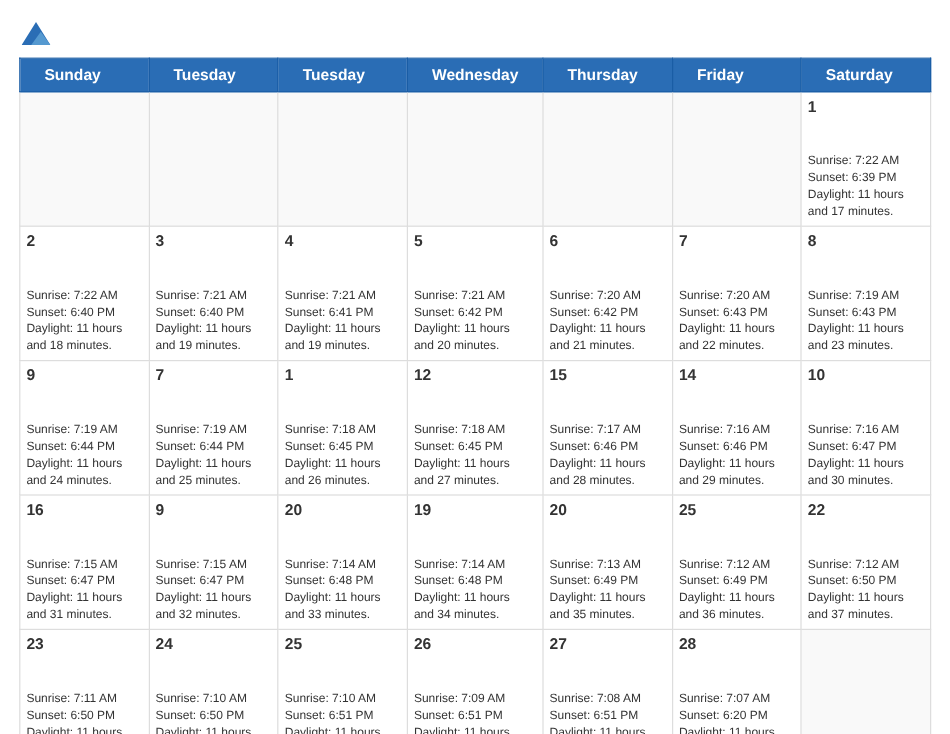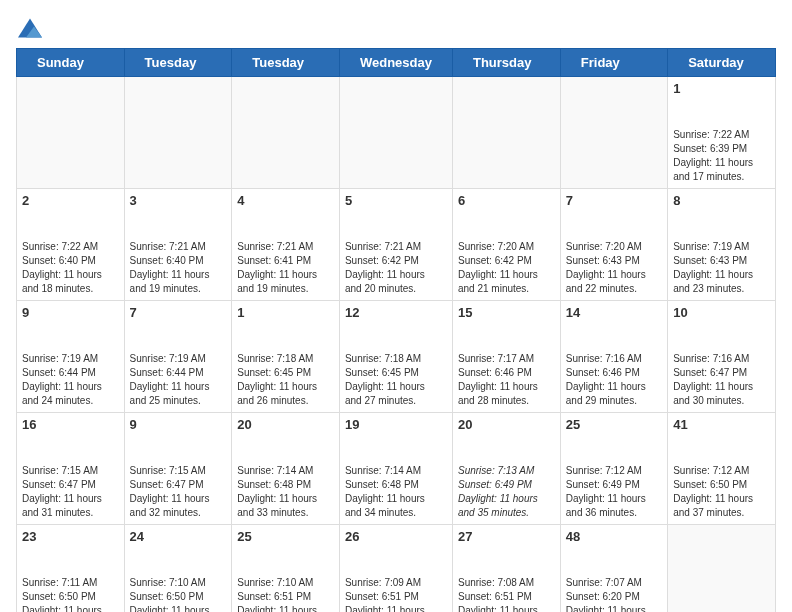--- a/index.html
+++ b/index.html
@@ -262,34 +262,34 @@
         </td>
         <td>
           <span class="day-number">19</span>
           <div class="day-info" style="white-space: pre-line;">Sunrise: 7:14 AM
 Sunset: 6:48 PM
 Daylight: 11 hours
 and 34 minutes.</div>
         </td>
         <td>
           <span class="day-number">20</span>
-          <div class="day-info" style="white-space: pre-line; font-style: italic;">Sunrise: 7:13 AM
+          <div class="day-info" style="white-space: pre-line;">Sunrise: 7:13 AM
 Sunset: 6:49 PM
 Daylight: 11 hours
 and 35 minutes.</div>
         </td>
         <td>
           <span class="day-number">25</span>
           <div class="day-info" style="white-space: pre-line;">Sunrise: 7:12 AM
 Sunset: 6:49 PM
 Daylight: 11 hours
 and 36 minutes.</div>
         </td>
         <td>
-          <span class="day-number">41</span>
+          <span class="day-number">22</span>
           <div class="day-info" style="white-space: pre-line;">Sunrise: 7:12 AM
 Sunset: 6:50 PM
 Daylight: 11 hours
 and 37 minutes.</div>
         </td>
       </tr>
       <tr>
         <td>
           <span class="day-number">23</span>
           <div class="day-info" style="white-space: pre-line;">Sunrise: 7:11 AM
@@ -319,21 +319,21 @@
 and 42 minutes.</div>
         </td>
         <td>
           <span class="day-number">27</span>
           <div class="day-info" style="white-space: pre-line;">Sunrise: 7:08 AM
 Sunset: 6:51 PM
 Daylight: 11 hours
 and 43 minutes.</div>
         </td>
         <td>
-          <span class="day-number">48</span>
+          <span class="day-number">28</span>
           <div class="day-info" style="white-space: pre-line;">Sunrise: 7:07 AM
 Sunset: 6:20 PM
 Daylight: 11 hours
 and 44 minutes.</div>
         </td>
         <td class="empty"></td>
       </tr>
     </tbody>
 </table>
 

